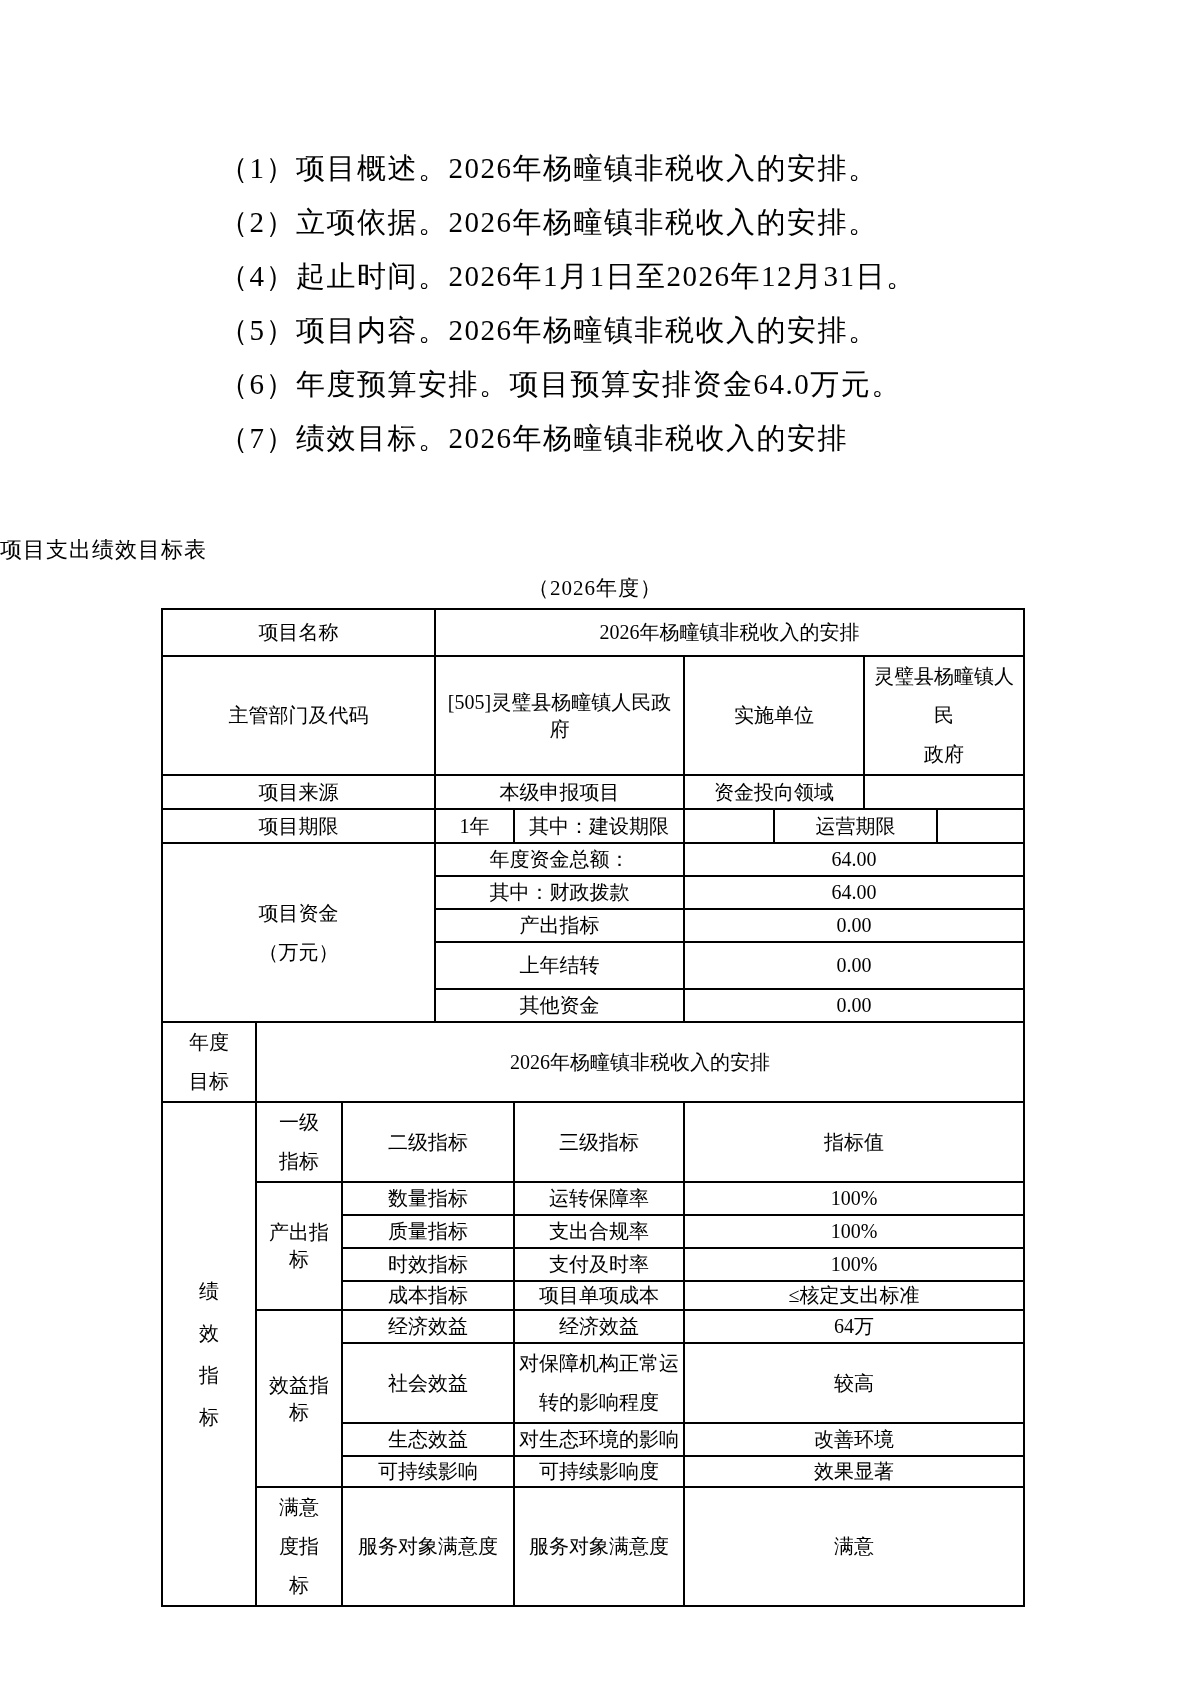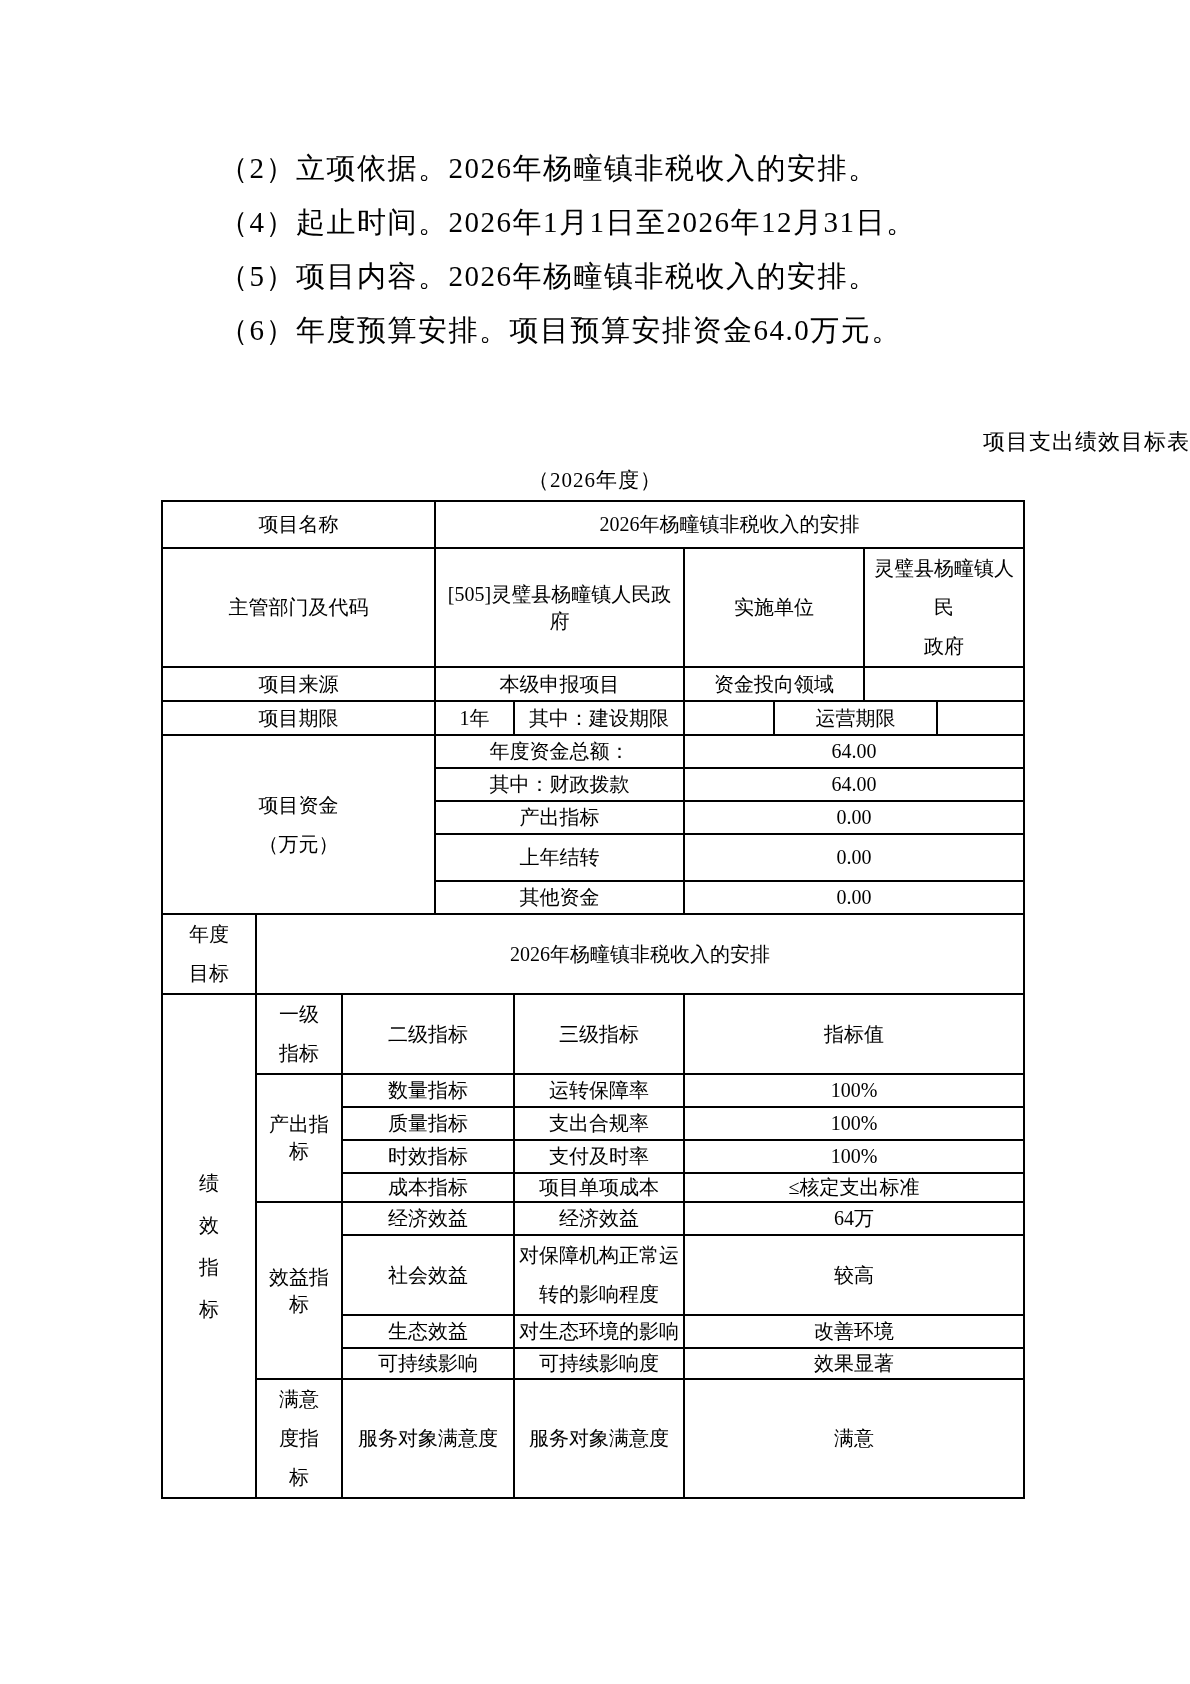--- a/index.html
+++ b/index.html
@@ -15,21 +15,21 @@
   .paragraphs{padding-top:141px;padding-left:219px;padding-right:120px;}
   .paragraphs p{
     margin:0;
     font-size:29px;
     line-height:54px;
     letter-spacing:1.5px;
     white-space:nowrap;
   }
   .doc-title{
     margin-top:70px;
-    text-align:right;
+    text-align:left;
     font-size:22px;
     letter-spacing:1px;
   }
   .doc-subtitle{
     margin-top:9px;
     text-align:center;
     font-size:21px;
     letter-spacing:1px;
   }
   table.goal{
@@ -50,24 +50,26 @@
   td.left{text-align:left;}
   .prewrap{white-space:pre-line;line-height:1.95;}
   .vtext{white-space:pre-line;line-height:2.1;}
 </style>
 </head>
 <body>
 
 <div class="page">
 
   <div class="paragraphs">
+    <p>（1）项目概述。2026年杨疃镇非税收入的安排。</p>
     <p>（2）立项依据。2026年杨疃镇非税收入的安排。</p>
     <p>（4）起止时间。2026年1月1日至2026年12月31日。</p>
     <p>（5）项目内容。2026年杨疃镇非税收入的安排。</p>
     <p>（6）年度预算安排。项目预算安排资金64.0万元。</p>
+    <p>（7）绩效目标。2026年杨疃镇非税收入的安排</p>
   </div>
 
   <div class="doc-title">项目支出绩效目标表</div>
   <div class="doc-subtitle">（2026年度）</div>
 
   <table class="goal">
     <colgroup>
       <col style="width:94px">
         <col style="width:86px">
         <col style="width:93px">

